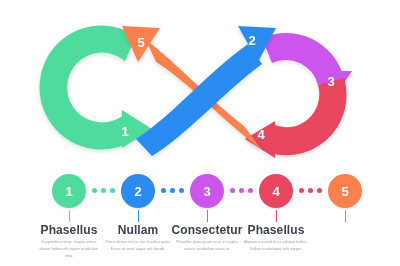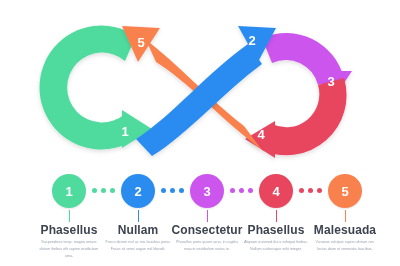--- a/index.html
+++ b/index.html
@@ -255,21 +255,17 @@
         <div class="tl-body">Fusce dictum nisl ac nisi faucibus porta. Fusce sit amet augue nisl blandit.</div>
       </div>
       <div class="tl-caption" style="left:168px;text-align:center;">
         <div class="tl-title">Consectetur</div>
         <div class="tl-body">Phasellus porta ipsum urna, in sagittis mauris vestibulum varius in.</div>
       </div>
       <div class="tl-caption" style="left:237px;">
         <div class="tl-title">Phasellus</div>
         <div class="tl-body">Aliquam euismod dui a volutpat finibus. Nullam scelerisque velit integer.</div>
       </div>
-      <div class="tl-caption" style="left:306px;">
-        <div class="tl-title">Malesuada</div>
-        <div class="tl-body">Vivamus volutpat sapien dictum nec lectus diam et venenatis faucibus.</div>
-      </div>
 
     </div>
   </div>
 
 </div>
 
 </body></html>

